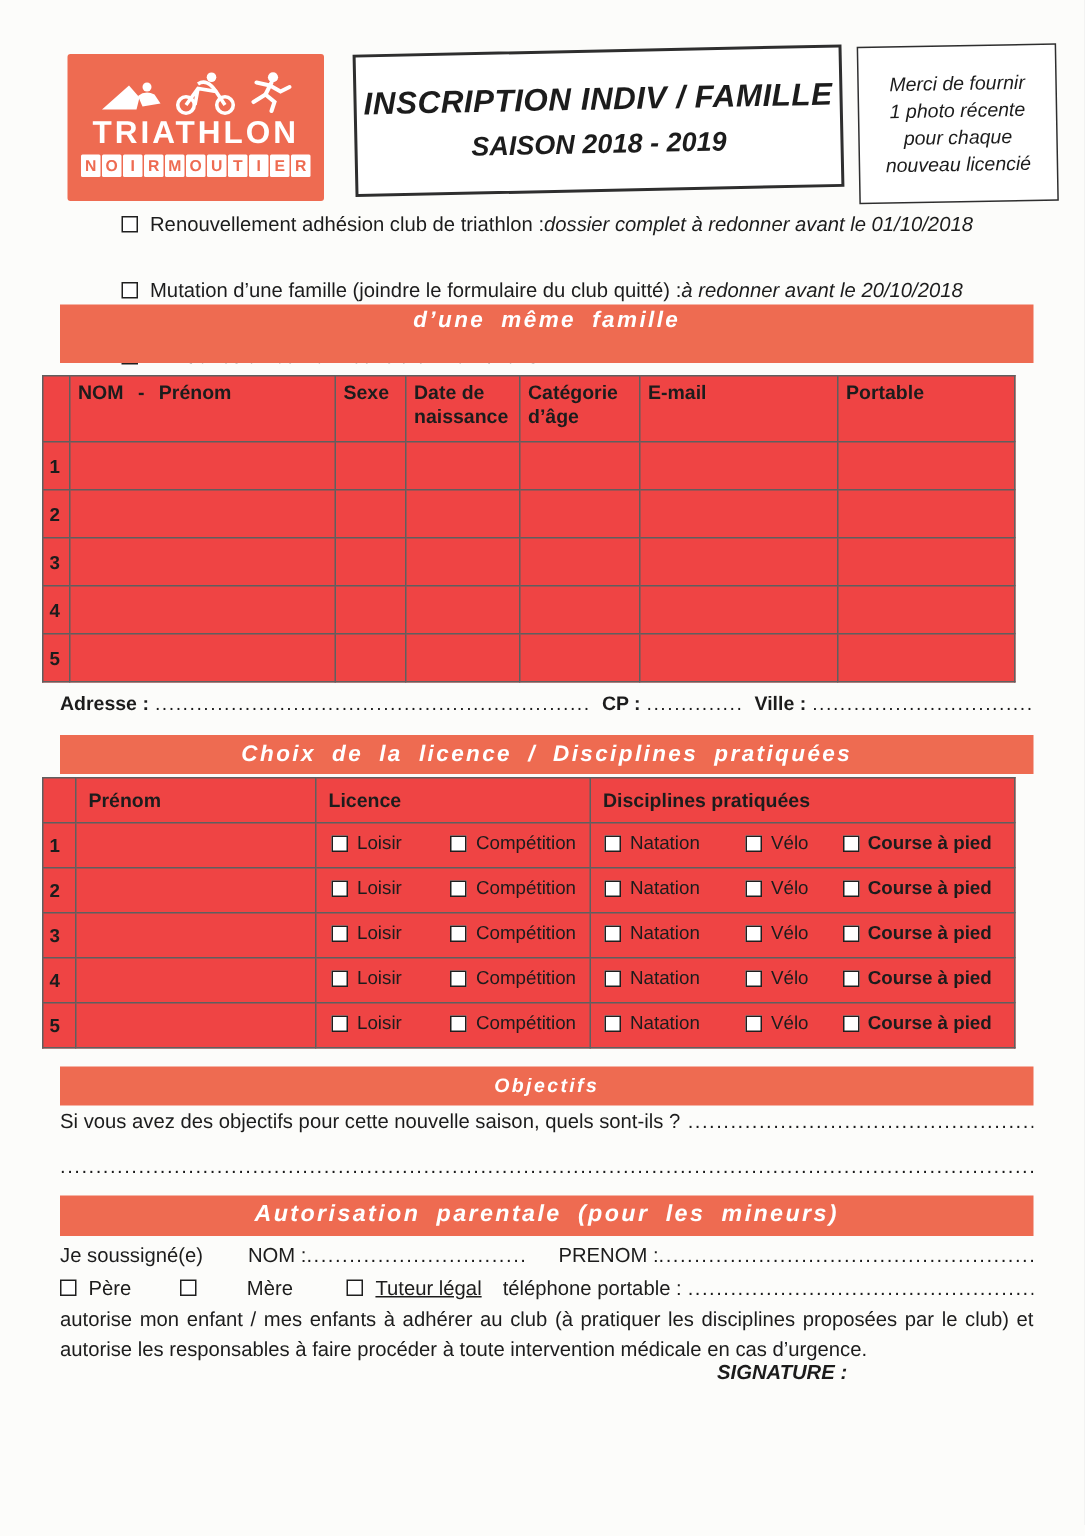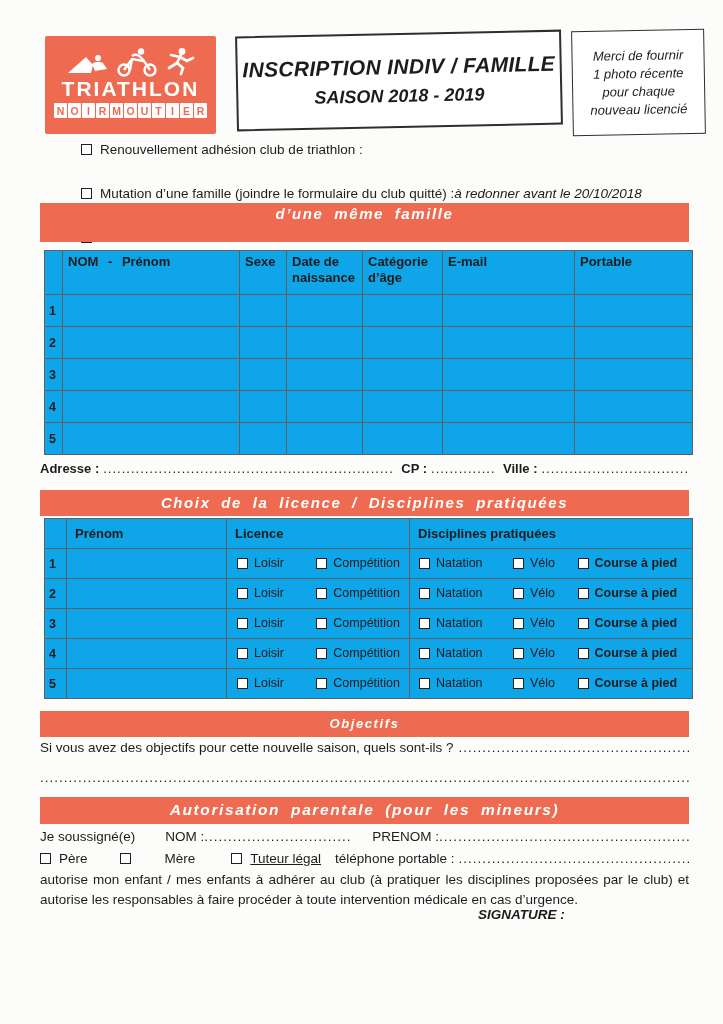--- a/index.html
+++ b/index.html
@@ -28,21 +28,21 @@
   sup{font-size:9px;line-height:0;}
 
   
   .banner{position:absolute;left:40px;width:649px;background:#ee6b51;color:#fff;font-weight:bold;font-style:italic;text-align:center;letter-spacing:1.6px;word-spacing:5px;box-sizing:border-box;}
   #banner-members{top:203px;height:39px;font-size:15px;line-height:19px;padding-top:1px;}
   #banner-license{top:490px;height:26px;font-size:15px;line-height:26px;}
   #banner-objectives{top:711px;height:26px;font-size:13px;line-height:25px;}
   #banner-parental{top:797px;height:27px;font-size:15.5px;line-height:26px;}
 
   
-  table{border-collapse:collapse;position:absolute;left:44px;background:#0ea5e9;table-layout:fixed;}
+  table{border-collapse:collapse;position:absolute;left:28px;background:#ef4444;table-layout:fixed;}
   td,th{border:1.3px solid #5f5f5f;box-sizing:border-box;padding:0;}
   #info-table{top:250px;width:648px;}
   #info-table th{font-size:13px;text-align:left;vertical-align:top;padding:3px 5px;height:44px;font-weight:bold;line-height:16px;}
   #info-table td{height:32px;}
   .num{font-weight:bold;font-size:12.5px;text-align:left;padding-left:4px;}
   .wsp{word-spacing:6px;}
 
   #license-table{top:518px;width:648px;}
   #license-table th{font-size:13px;text-align:left;vertical-align:middle;padding:3px 8px;height:30px;font-weight:bold;}
   #license-table td{height:30px;vertical-align:middle;}
@@ -142,20 +142,21 @@
     <div>Merci de fournir</div>
     <div>1 photo récente</div>
     <div>pour chaque</div>
     <div>nouveau licencié</div>
   </div>
 
   <div class="options">
     <div class="opt-row">
       <span class="cb"></span>
       <span>Renouvellement adhésion club de triathlon : </span>
+      <span class="it">dossier complet à redonner avant le 01/10/2018</span>
     </div>
     <div class="opt-row">
       <span class="cb"></span>
       <span>Mutation d’une famille (joindre le formulaire du club quitté) : </span>
       <span class="it">à redonner avant le 20/10/2018</span>
     </div>
     <div class="opt-row">
       <span class="cb"></span>
       <span><span>1</span><sup>ère</sup><span> adhésion ou non licencié en 2017/2018</span></span>
     </div>

